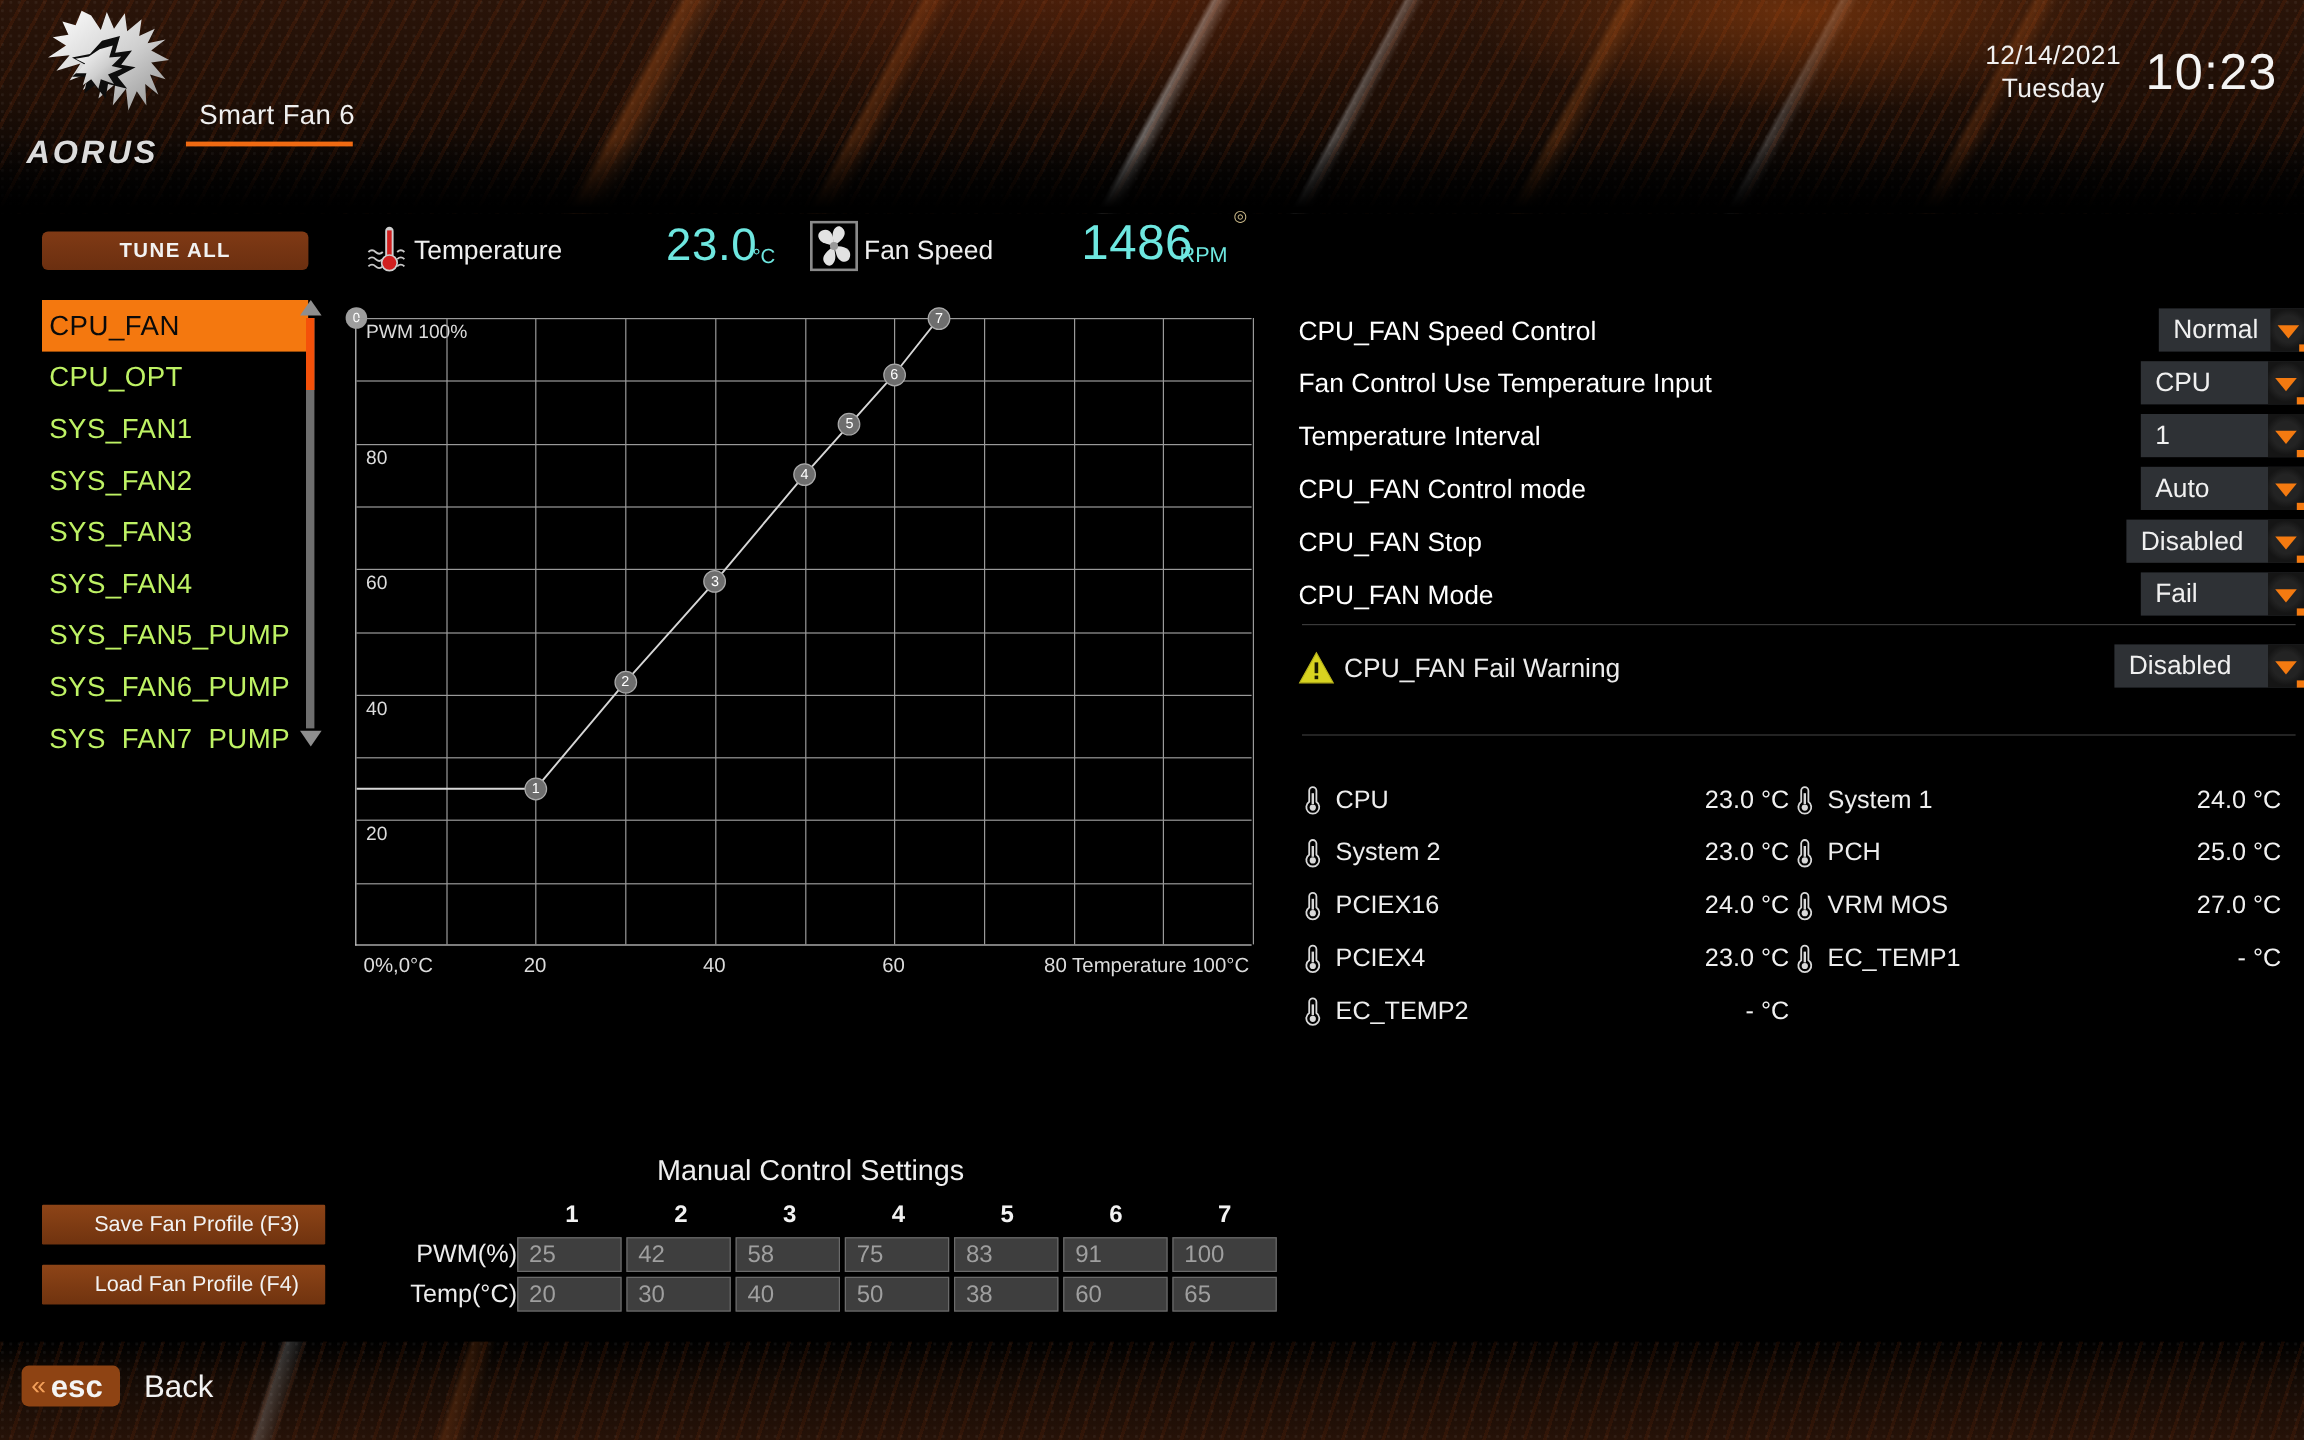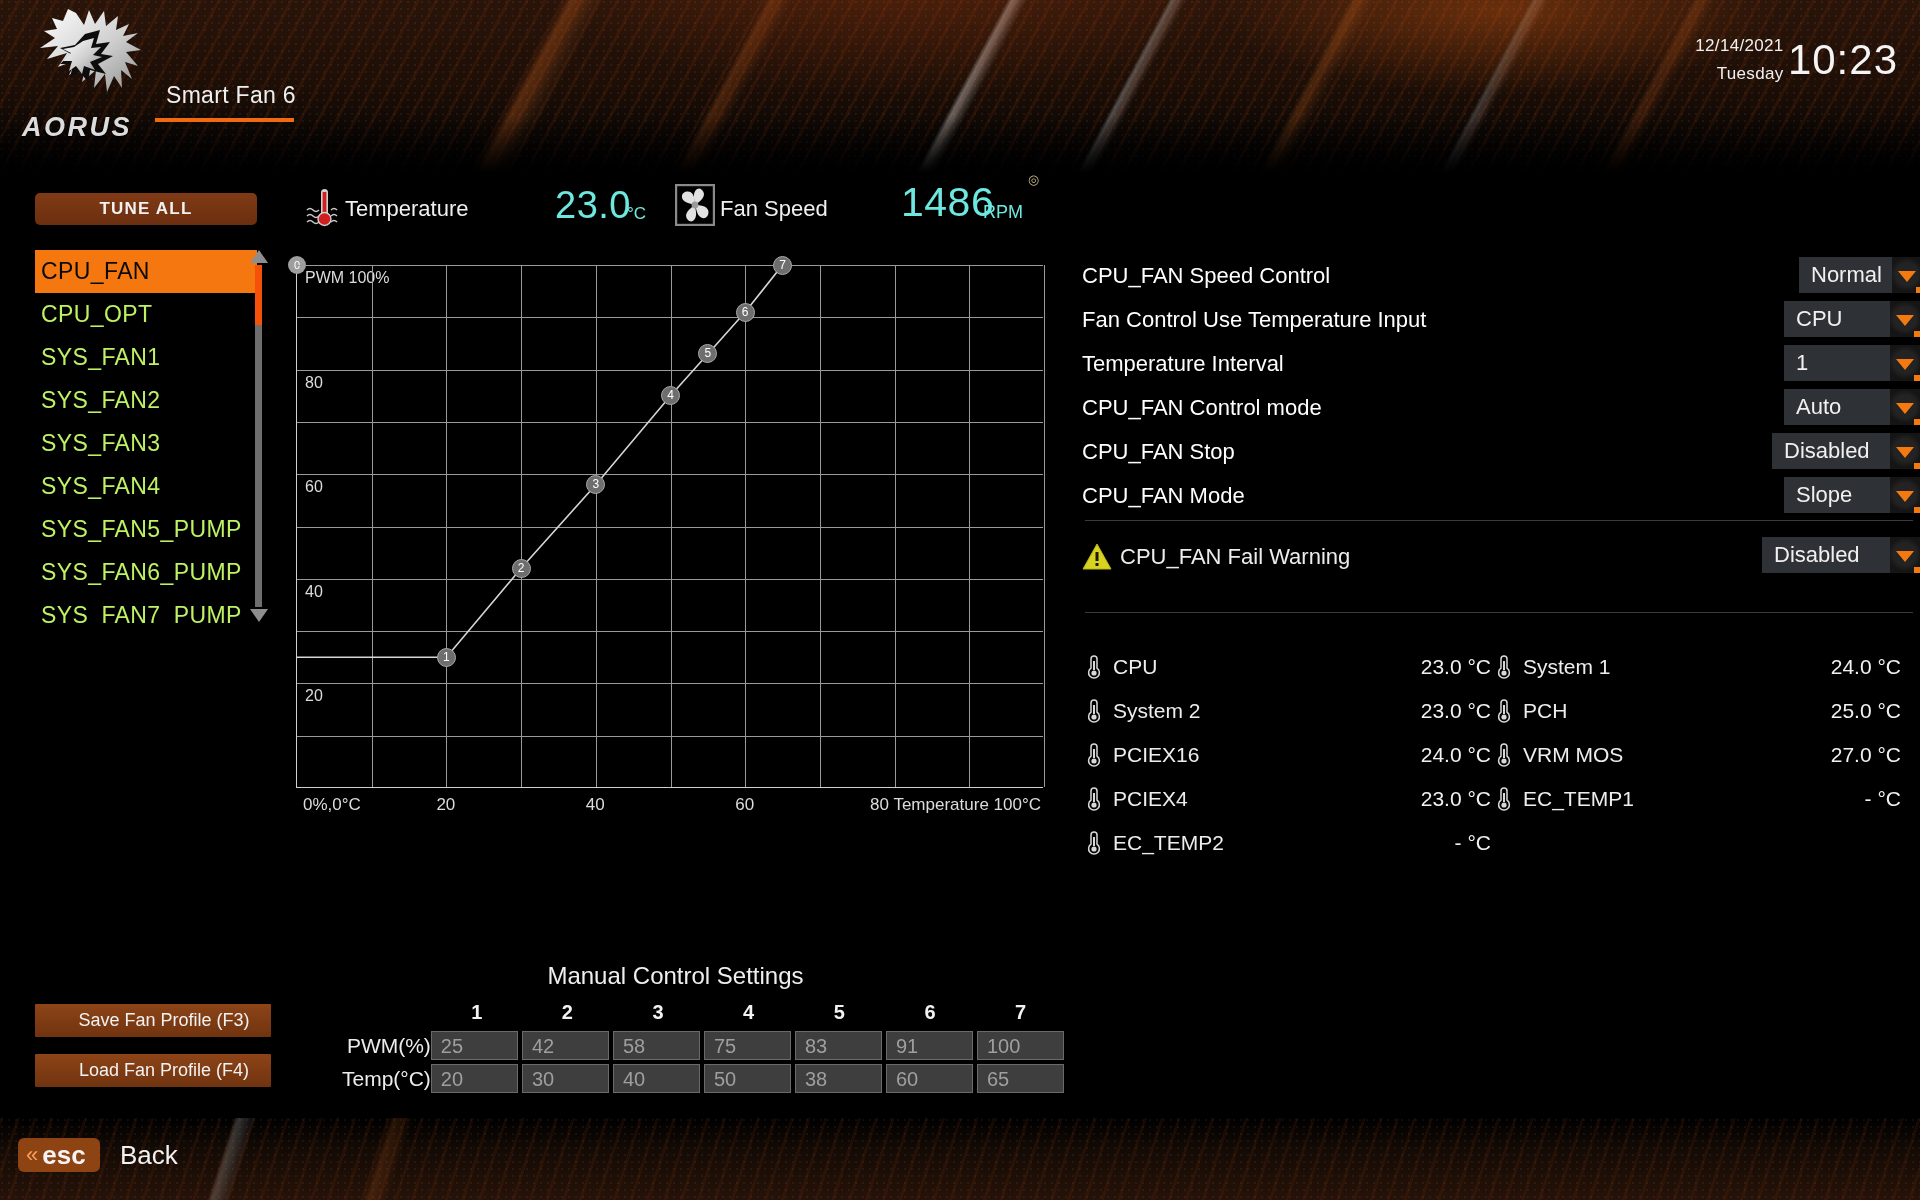--- a/index.html
+++ b/index.html
@@ -47,25 +47,25 @@
     position:absolute; left:166px; top:82px;
     font-size:23px; color:#efefef; letter-spacing:.3px;
   }
   #page-title-underline {
     position:absolute; left:155px; top:118px; width:139px; height:4px;
     background:#f06a12;
   }
 
   #datetime { position:absolute; right:22px; top:32px; text-align:right; }
   #dt-left {
-    display:inline-block; vertical-align:top; text-align:right;
-    font-size:17px; line-height:28px; color:#f0f0f0; letter-spacing:.3px;
+    display:inline-block; vertical-align:top; text-align:center;
+    font-size:22px; line-height:28px; color:#f0f0f0; letter-spacing:.3px;
   }
   #dt-clock {
-    display:inline-block; vertical-align:top; 
+    display:inline-block; vertical-align:top; margin-left:16px;
     font-size:42px; line-height:56px; color:#f4f4f4; font-weight:300;
     letter-spacing:1px;
   }
 
   
   #sidebar { position:absolute; left:0; top:178px; width:283px; height:940px; background:#000; }
   #tune-all {
     position:absolute; left:35px; top:15px; width:222px; height:32px;
     background:linear-gradient(180deg,#803a15,#6b2f10);
     border-radius:5px; color:#f2f2f2; font-size:17px; font-weight:bold;
@@ -429,21 +429,21 @@
     <div class="set-row">
       <div class="set-label">CPU_FAN Stop</div>
       <div class="set-ctrl" style="width: 148px;">
         <div class="set-val" style="width: 118px;">Disabled</div>
         <div class="chev"></div>
       </div>
     </div>
     <div class="set-row">
       <div class="set-label">CPU_FAN Mode</div>
       <div class="set-ctrl" style="width: 136px;">
-        <div class="set-val" style="width: 106px;">Slope</div>
+        <div class="set-val" style="width: 106px;">Fail</div>
         <div class="chev"></div>
       </div>
     </div>
   </div>
 
 <div id="divider1"></div>
 <div id="warn-row">
   <svg style="position:absolute;left:2px;top:8px;" width="30" height="28" viewBox="0 0 30 28">
     <path d="M15 1 L29 26 L1 26 Z" fill="#d8d320" stroke="#b8b31a" stroke-width="1"></path>
     <rect x="13.5" y="9" width="3" height="9" fill="#1a1a00"></rect>

